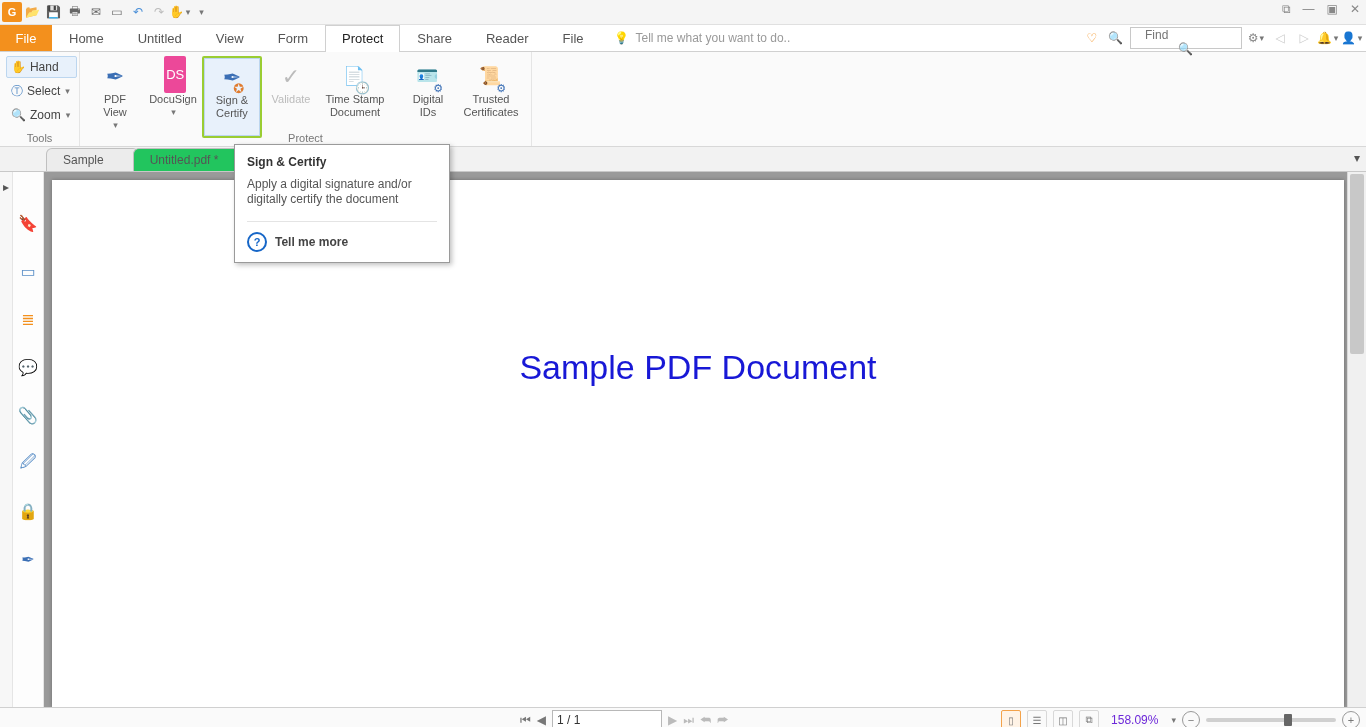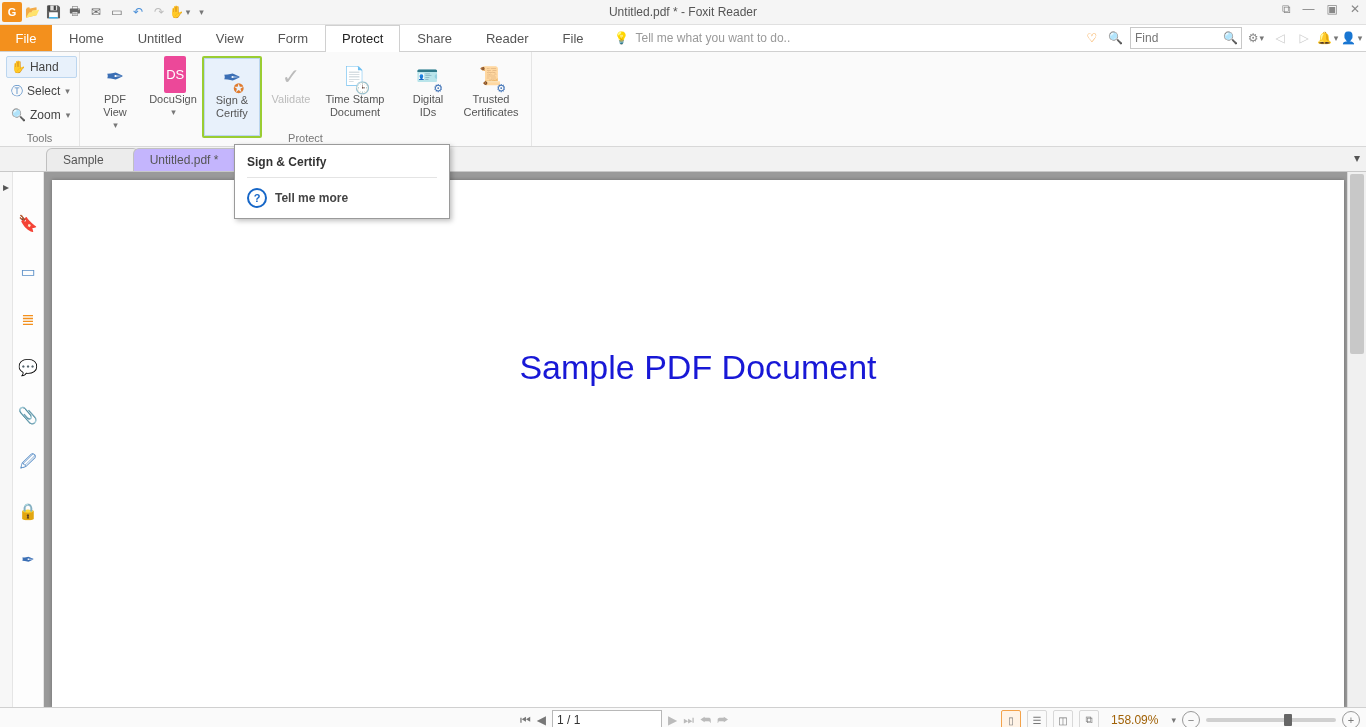--- a/index.html
+++ b/index.html
@@ -9,41 +9,41 @@
   .title-center{position:absolute;left:0;right:0;text-align:center;pointer-events:none;font-size:12px;color:#555}
   .winbtns{position:absolute;right:6px;top:2px;display:flex;gap:12px;color:#888}
   .winbtns span{cursor:default}
   .menubar{height:26px;background:#fff;display:flex;align-items:stretch;border-bottom:1px solid #d0d0d0;position:relative}
   .menubar .file{background:#f3901d;color:#fff;width:52px;display:flex;align-items:center;justify-content:center;font-size:13px}
   .menubar .mtab{padding:0 16px;display:flex;align-items:center;font-size:13px;color:#555;border:1px solid transparent;border-bottom:none;position:relative}
   .menubar .mtab.active{border-color:#d0d0d0;background:#fff;color:#222;z-index:2}
   .menubar .mtab.active::after{content:"";position:absolute;left:0;right:0;bottom:-1px;height:2px;background:#fff}
   .menubar .tellme{margin-left:14px;display:flex;align-items:center;color:#999;gap:6px}
   .menubar .right{position:absolute;right:4px;top:0;height:100%;display:flex;align-items:center;gap:4px}
-  .findbox{border:1px solid #c8c8c8;height:20px;width:110px;display:flex;align-items:center;}
+  .findbox{border:1px solid #c8c8c8;height:20px;width:110px;display:flex;align-items:center;flex-direction:column;}
   .findbox input{border:none;outline:none;width:82px;font-size:12px;padding:0 4px;color:#888}
   .findbox .mag{width:20px;text-align:center;color:#f3901d}
   .iconbtn{width:20px;height:20px;display:flex;align-items:center;justify-content:center;color:#888}
   .ribbon{height:94px;background:#fafafa;border-bottom:1px solid #d8d8d8;display:flex;align-items:flex-start;}
   .toolsgroup{width:80px;padding:4px 2px 0 6px;display:flex;flex-direction:column;gap:2px;border-right:1px solid #e5e5e5;height:100%;box-sizing:border-box;position:relative}
   .toolsgroup .tbtn{height:20px;display:flex;align-items:center;gap:4px;padding:0 4px;border:1px solid transparent;border-radius:2px;font-size:12px}
   .toolsgroup .tbtn.hand{border-color:#bcd6ef;background:#e8f1fb}
   .toolsgroup .glabel{position:absolute;bottom:2px;left:0;right:0;text-align:center;color:#777;font-size:11px}
   .protectgroup{display:flex;align-items:flex-start;padding:4px 6px 0 6px;height:100%;box-sizing:border-box;border-right:1px solid #e5e5e5;position:relative}
   .bigbtn{width:56px;height:74px;display:flex;flex-direction:column;align-items:center;justify-content:flex-start;padding-top:4px;text-align:center;font-size:11px;color:#555;line-height:13px;border:1px solid transparent;border-radius:2px}
   .bigbtn .icn{height:30px;display:flex;align-items:center;justify-content:center;font-size:22px;margin-bottom:2px}
   .bigbtn.timestamp{width:68px}
   .bigbtn.trusted{width:66px}
   .bigbtn.disabled{color:#bbb}
   .bigbtn.highlight{border:2px solid #9acd32;background:#e8f1fb;box-shadow:inset 0 0 0 1px #bcd6ef}
   .protectgroup .glabel{position:absolute;bottom:2px;left:0;right:0;text-align:center;color:#777;font-size:11px}
   .tabsrow{height:24px;background:#f2f2f2;border-bottom:1px solid #c8c8c8;display:flex;align-items:flex-end;padding-left:46px;position:relative}
   .doctab{height:22px;padding:0 34px 0 16px;border:1px solid #c0c0c0;border-bottom:none;border-top-left-radius:6px;border-top-right-radius:6px;background:#fff;margin-right:-6px;display:flex;align-items:center;font-size:12px;color:#555;position:relative}
   .doctab.inactive{background:#ececec;z-index:0}
-  .doctab.active{background:#c4b5fd;z-index:1}
+  .doctab.active{background:#22c55e;z-index:1}
   .tabsrow .dd{position:absolute;right:6px;top:4px;color:#555}
   .content{position:relative;height:535px;display:flex}
   .collapse{width:12px;background:#f7f7f7;border-right:1px solid #e5e5e5;display:flex;align-items:flex-start;justify-content:center;padding-top:8px;color:#555}
   .leftpanel{width:30px;background:#fdfdfd;border-right:1px solid #e5e5e5;display:flex;flex-direction:column;align-items:center;padding-top:40px;gap:26px}
   .leftpanel .pbtn{width:22px;height:22px;display:flex;align-items:center;justify-content:center;font-size:16px}
   .page-area{flex:1;background:#9a9a9a;position:relative;overflow:hidden}
   .page{position:absolute;left:8px;top:8px;right:22px;bottom:0;background:#fff;box-shadow:0 0 4px rgba(0,0,0,.3)}
   .page .heading{position:absolute;top:168px;left:0;right:0;text-align:center;font-family:Arial,sans-serif;font-size:34px;color:#1818d6}
   .vscroll{position:absolute;right:0;top:0;bottom:0;width:18px;background:#f0f0f0;border-left:1px solid #d8d8d8}
   .vscroll .thumb{position:absolute;top:2px;left:2px;right:2px;height:180px;background:#c8c8c8;border-radius:2px}
@@ -74,21 +74,20 @@
     <div class="qbtn" style="color:#666">🖶</div>
     <div class="qbtn" style="color:#666">✉</div>
     <div class="qbtn" style="color:#666">▭</div>
     <div class="qbtn" style="color:#4a8fd8">↶</div>
     <div class="qbtn" style="color:#bbb">↷</div>
     <div class="qbtn" style="color:#777">✋<span class="carets">▾</span></div>
     <div class="qbtn" style="color:#777">
         <span class="carets">▾</span>
       </div>
   </div>
-  <div class="title-center">Untitled.pdf * - Foxit Reader</div>
   <div class="winbtns">
     <span>⧉</span>
     <span>—</span>
     <span>▣</span>
     <span>✕</span>
   </div>
 </div>
 
 <div class="menubar">
   <div class="file">File</div>
@@ -205,20 +204,21 @@
       <div class="heading">Sample PDF Document</div>
     </div>
     <div class="vscroll">
       <div class="thumb"></div>
     </div>
   </div>
 </div>
 
 <div class="tooltip">
   <div class="tt-title">Sign &amp; Certify</div>
+  <div class="tt-body">Apply a digital signature and/or digitally certify the document</div>
   <div class="tt-more">
     <span class="q">?</span>
     <span>Tell me more</span>
   </div>
 </div>
 
 <div class="statusbar">
   <div class="pager">
     <span>⏮</span>
     <span>◀</span>
@@ -228,21 +228,21 @@
     <span style="color:#bbb">▶</span>
     <span style="color:#bbb">⏭</span>
     <span style="color:#bbb">⮪</span>
     <span style="color:#bbb">⮫</span>
   </div>
   <div class="sb-right">
     <div class="viewbtn active">▯</div>
     <div class="viewbtn">☰</div>
     <div class="viewbtn">◫</div>
     <div class="viewbtn">⧉</div>
-    <span style="margin:0 6px;color:#a16207">158.09%</span>
+    <span style="margin:0 6px;color:#6d28d9">158.09%</span>
     <span class="carets">▾</span>
     <div class="circ">−</div>
     <div class="zoomslider">
         <div class="zthumb"></div>
       </div>
     <div class="circ">+</div>
   </div>
 </div>
 
 </body></html>

